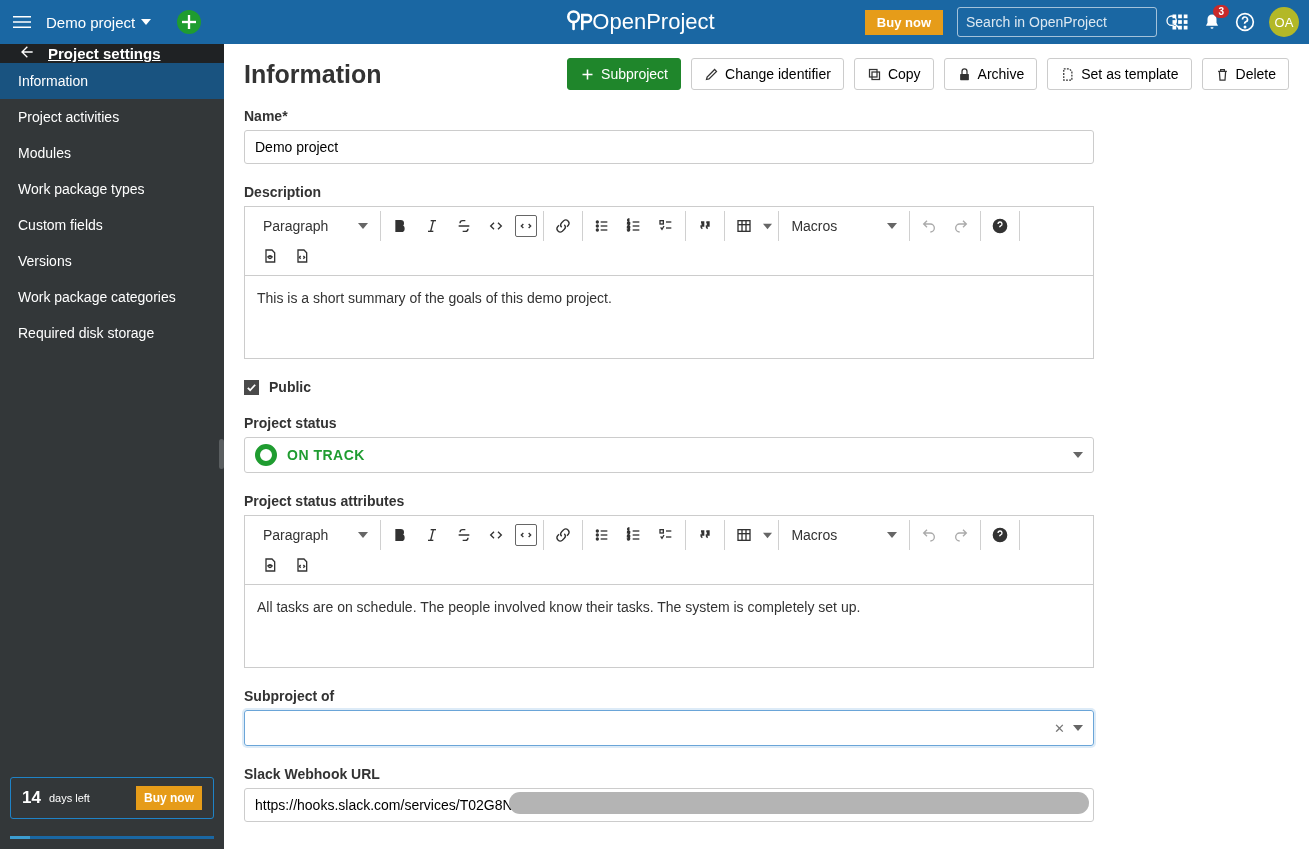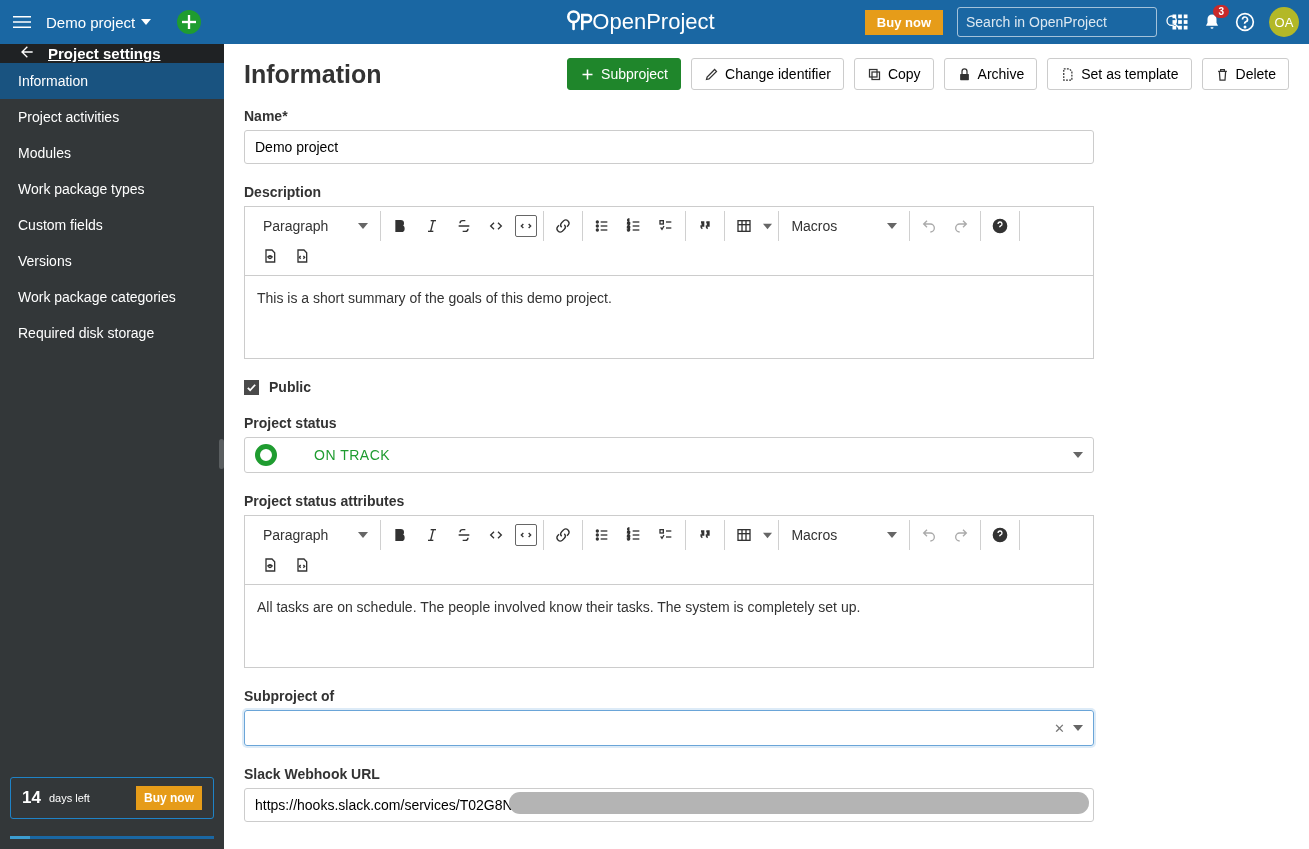--- a/index.html
+++ b/index.html
@@ -50,21 +50,21 @@
 .editor-toolbar .group { display:flex; align-items:center; padding: 0 6px; border-right:1px solid #d0d0d0; gap:6px; height:30px;}
 .editor-toolbar .group:last-child{border-right:none;}
 .editor-toolbar .select { display: flex; align-items: center; gap: 30px; border: none; font-size: 14px; cursor: pointer; padding: 4px 6px; }
 .editor-toolbar .tbtn { width: 26px; height: 26px; display: flex; align-items: center; justify-content: center; cursor: pointer; border-radius: 3px; }
 .editor-toolbar .tbtn.boxed { border:1px solid #666; border-radius:2px; width:22px; height:22px;}
 .editor-body { padding: 14px 12px; min-height: 82px; font-size: 14px; outline: none; }
 .checkbox-row { display: flex; align-items: center; gap: 10px; font-weight: 600; }
 .checkbox-row .cb { width:15px;height:15px;background:#4a4a4a; display:flex;align-items:center;justify-content:center;}
 .status-select { border: 1px solid #ccc; border-radius: 3px; padding: 6px 10px; display: flex; align-items: center; gap: 10px; cursor: pointer; }
 .status-select .dot { width: 22px; height: 22px; border: 5px solid #1f9c30; border-radius: 50%; }
-.status-select .status-label { color: #1f9c30; font-weight: normal; font-size: 14px; letter-spacing: 0.5px; margin-left: 27px;}
+.status-select .status-label { color: #1f9c30; font-weight: bold; font-size: 14px; letter-spacing: 0.5px;}
 .status-select .caret { margin-left: auto; color:#666;}
 .select-box { border: 1px solid #6aa5d8; box-shadow: 0 0 0 2px rgba(30,120,200,0.15); border-radius: 3px; padding: 8px 10px; display: flex; align-items: center; gap: 8px; height:36px;}
 .select-box .spacer{flex:1;}
 .select-box .xicon,.select-box .car{color:#777; cursor:pointer; font-size:13px;}
 .webhook-input { position: relative; }
 .webhook-input .mask { position: absolute; left: 265px; top: 4px; height: 22px; width: 580px; background: #b4b4b4; border-radius: 12px; }
 svg { flex-shrink: 0; }
 </style>
 </head>
 <body>

